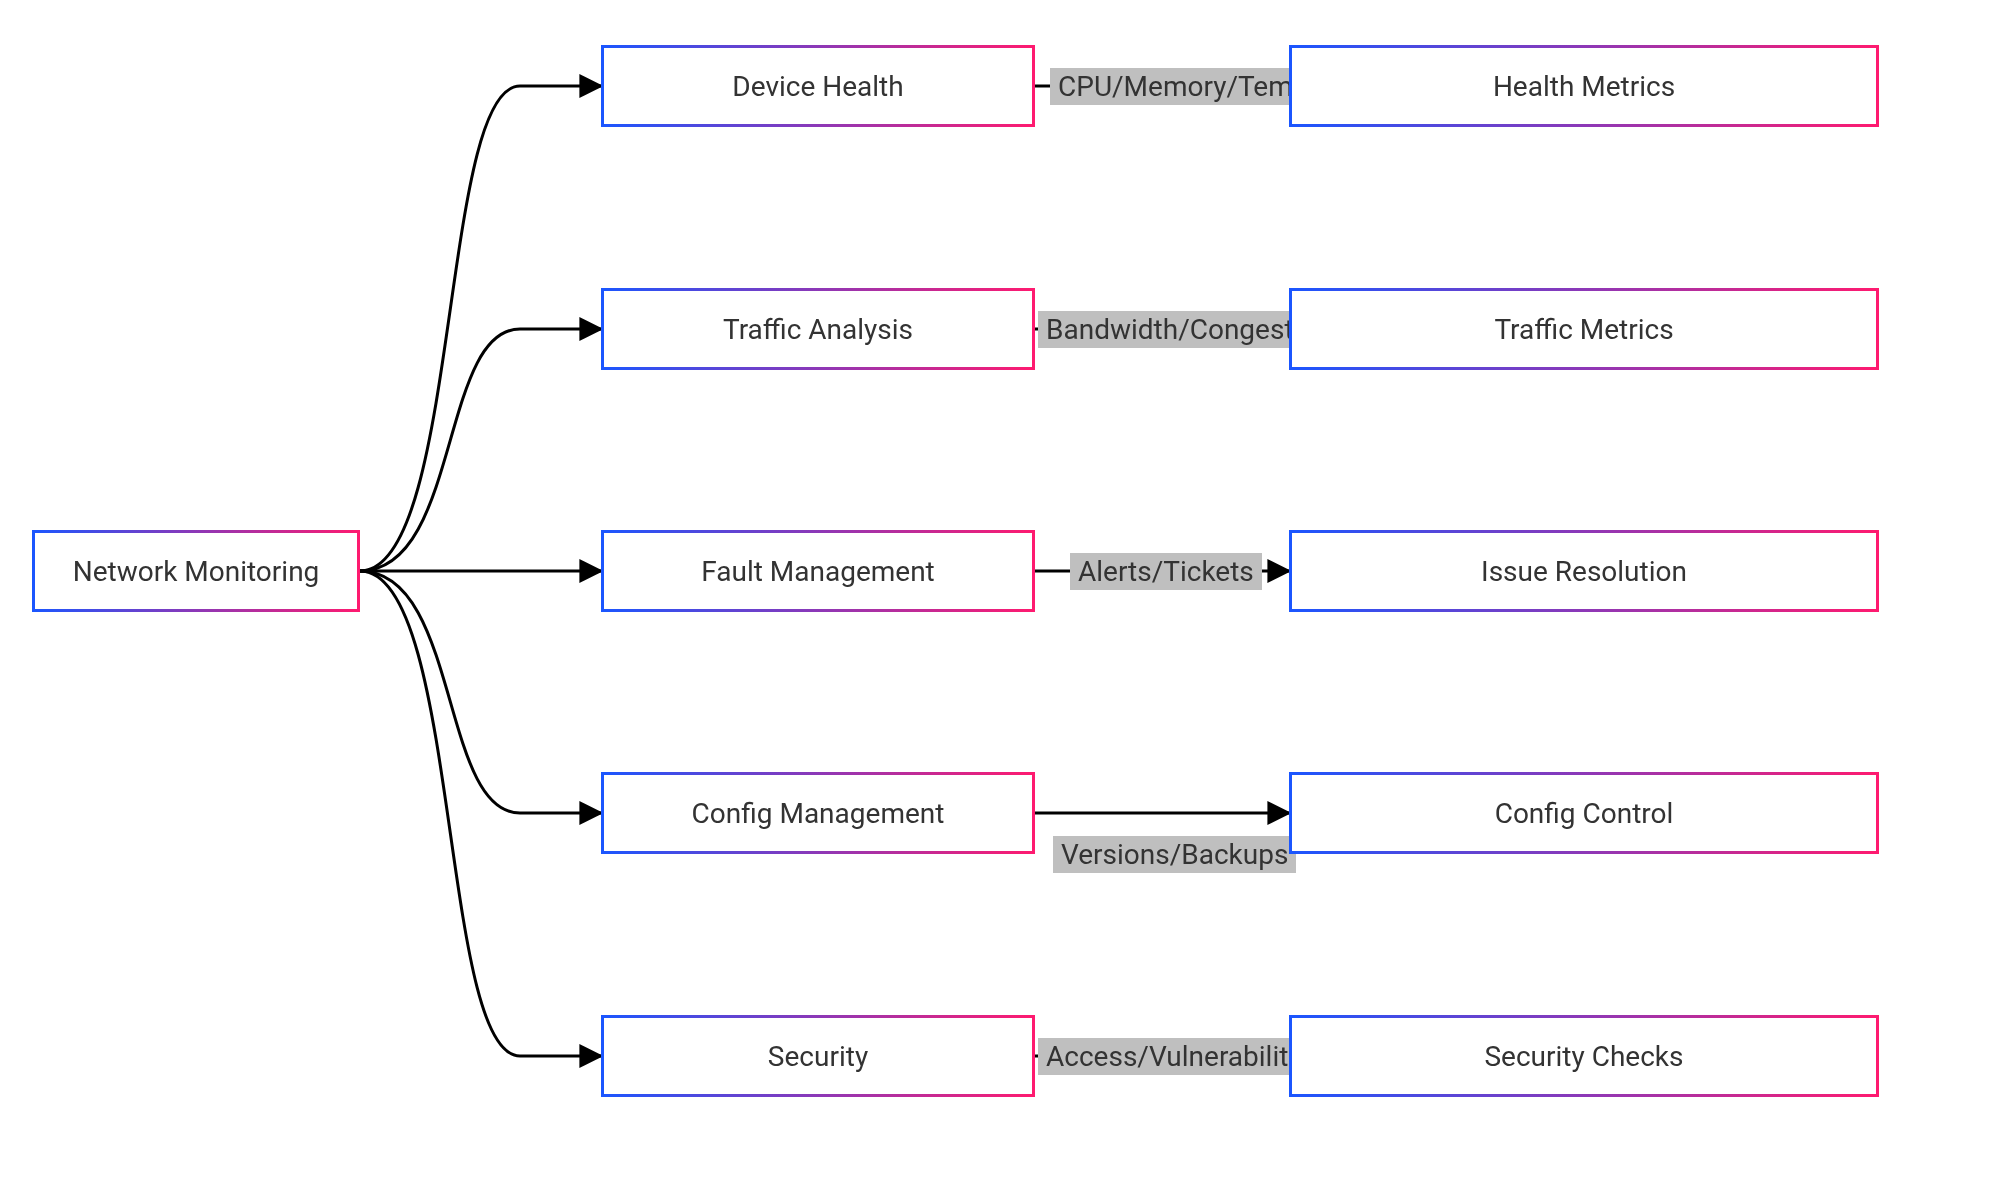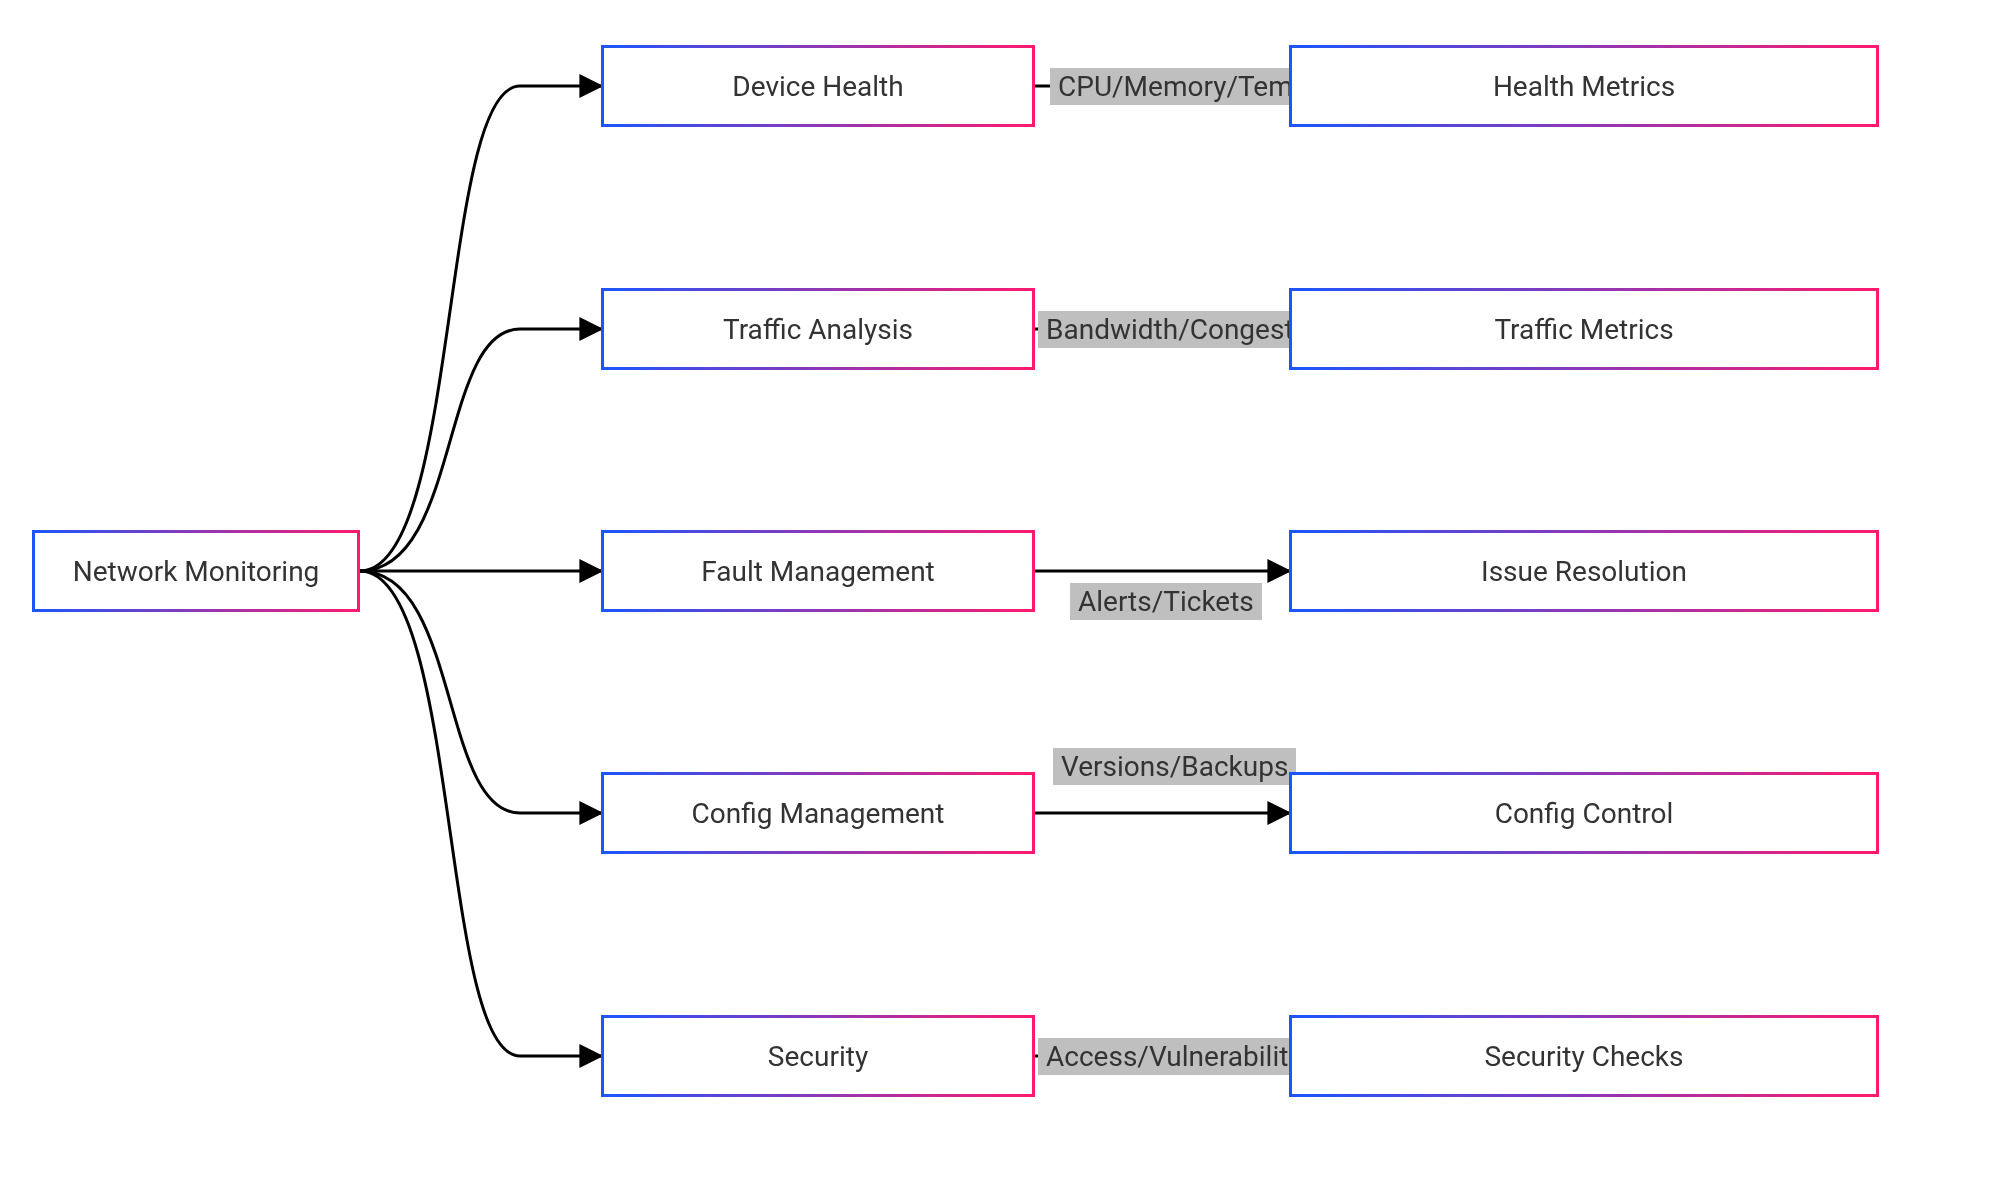--- a/index.html
+++ b/index.html
@@ -96,31 +96,31 @@
 <div class="edge-label" style="left:1038px; top:311px;">
   <span>Bandwidth/Congestion</span>
 </div>
 <div class="node" style="left:1289px; top:288px; width:590px; height:82px;">
   <span>Traffic Metrics</span>
 </div>
 
 <div class="node" style="left:601px; top:530px; width:434px; height:82px;">
   <span>Fault Management</span>
 </div>
-<div class="edge-label" style="left:1070px; top:583px;align-items:center;">
+<div class="edge-label" style="left:1070px; top:553px;align-items:center;">
   <span>Alerts/Tickets</span>
 </div>
 <div class="node" style="left:1289px; top:530px; width:590px; height:82px;">
   <span>Issue Resolution</span>
 </div>
 
 <div class="node" style="left:601px; top:772px; width:434px; height:82px;">
   <span>Config Management</span>
 </div>
-<div class="edge-label" style="left:1053px; top:748px;justify-content:center;">
+<div class="edge-label" style="left:1053px; top:836px;justify-content:center;">
   <span>Versions/Backups</span>
 </div>
 <div class="node" style="left:1289px; top:772px; width:590px; height:82px;">
   <span>Config Control</span>
 </div>
 
 <div class="node" style="left:601px; top:1015px; width:434px; height:82px;">
   <span>Security</span>
 </div>
 <div class="edge-label" style="left:1038px; top:1038px;">

